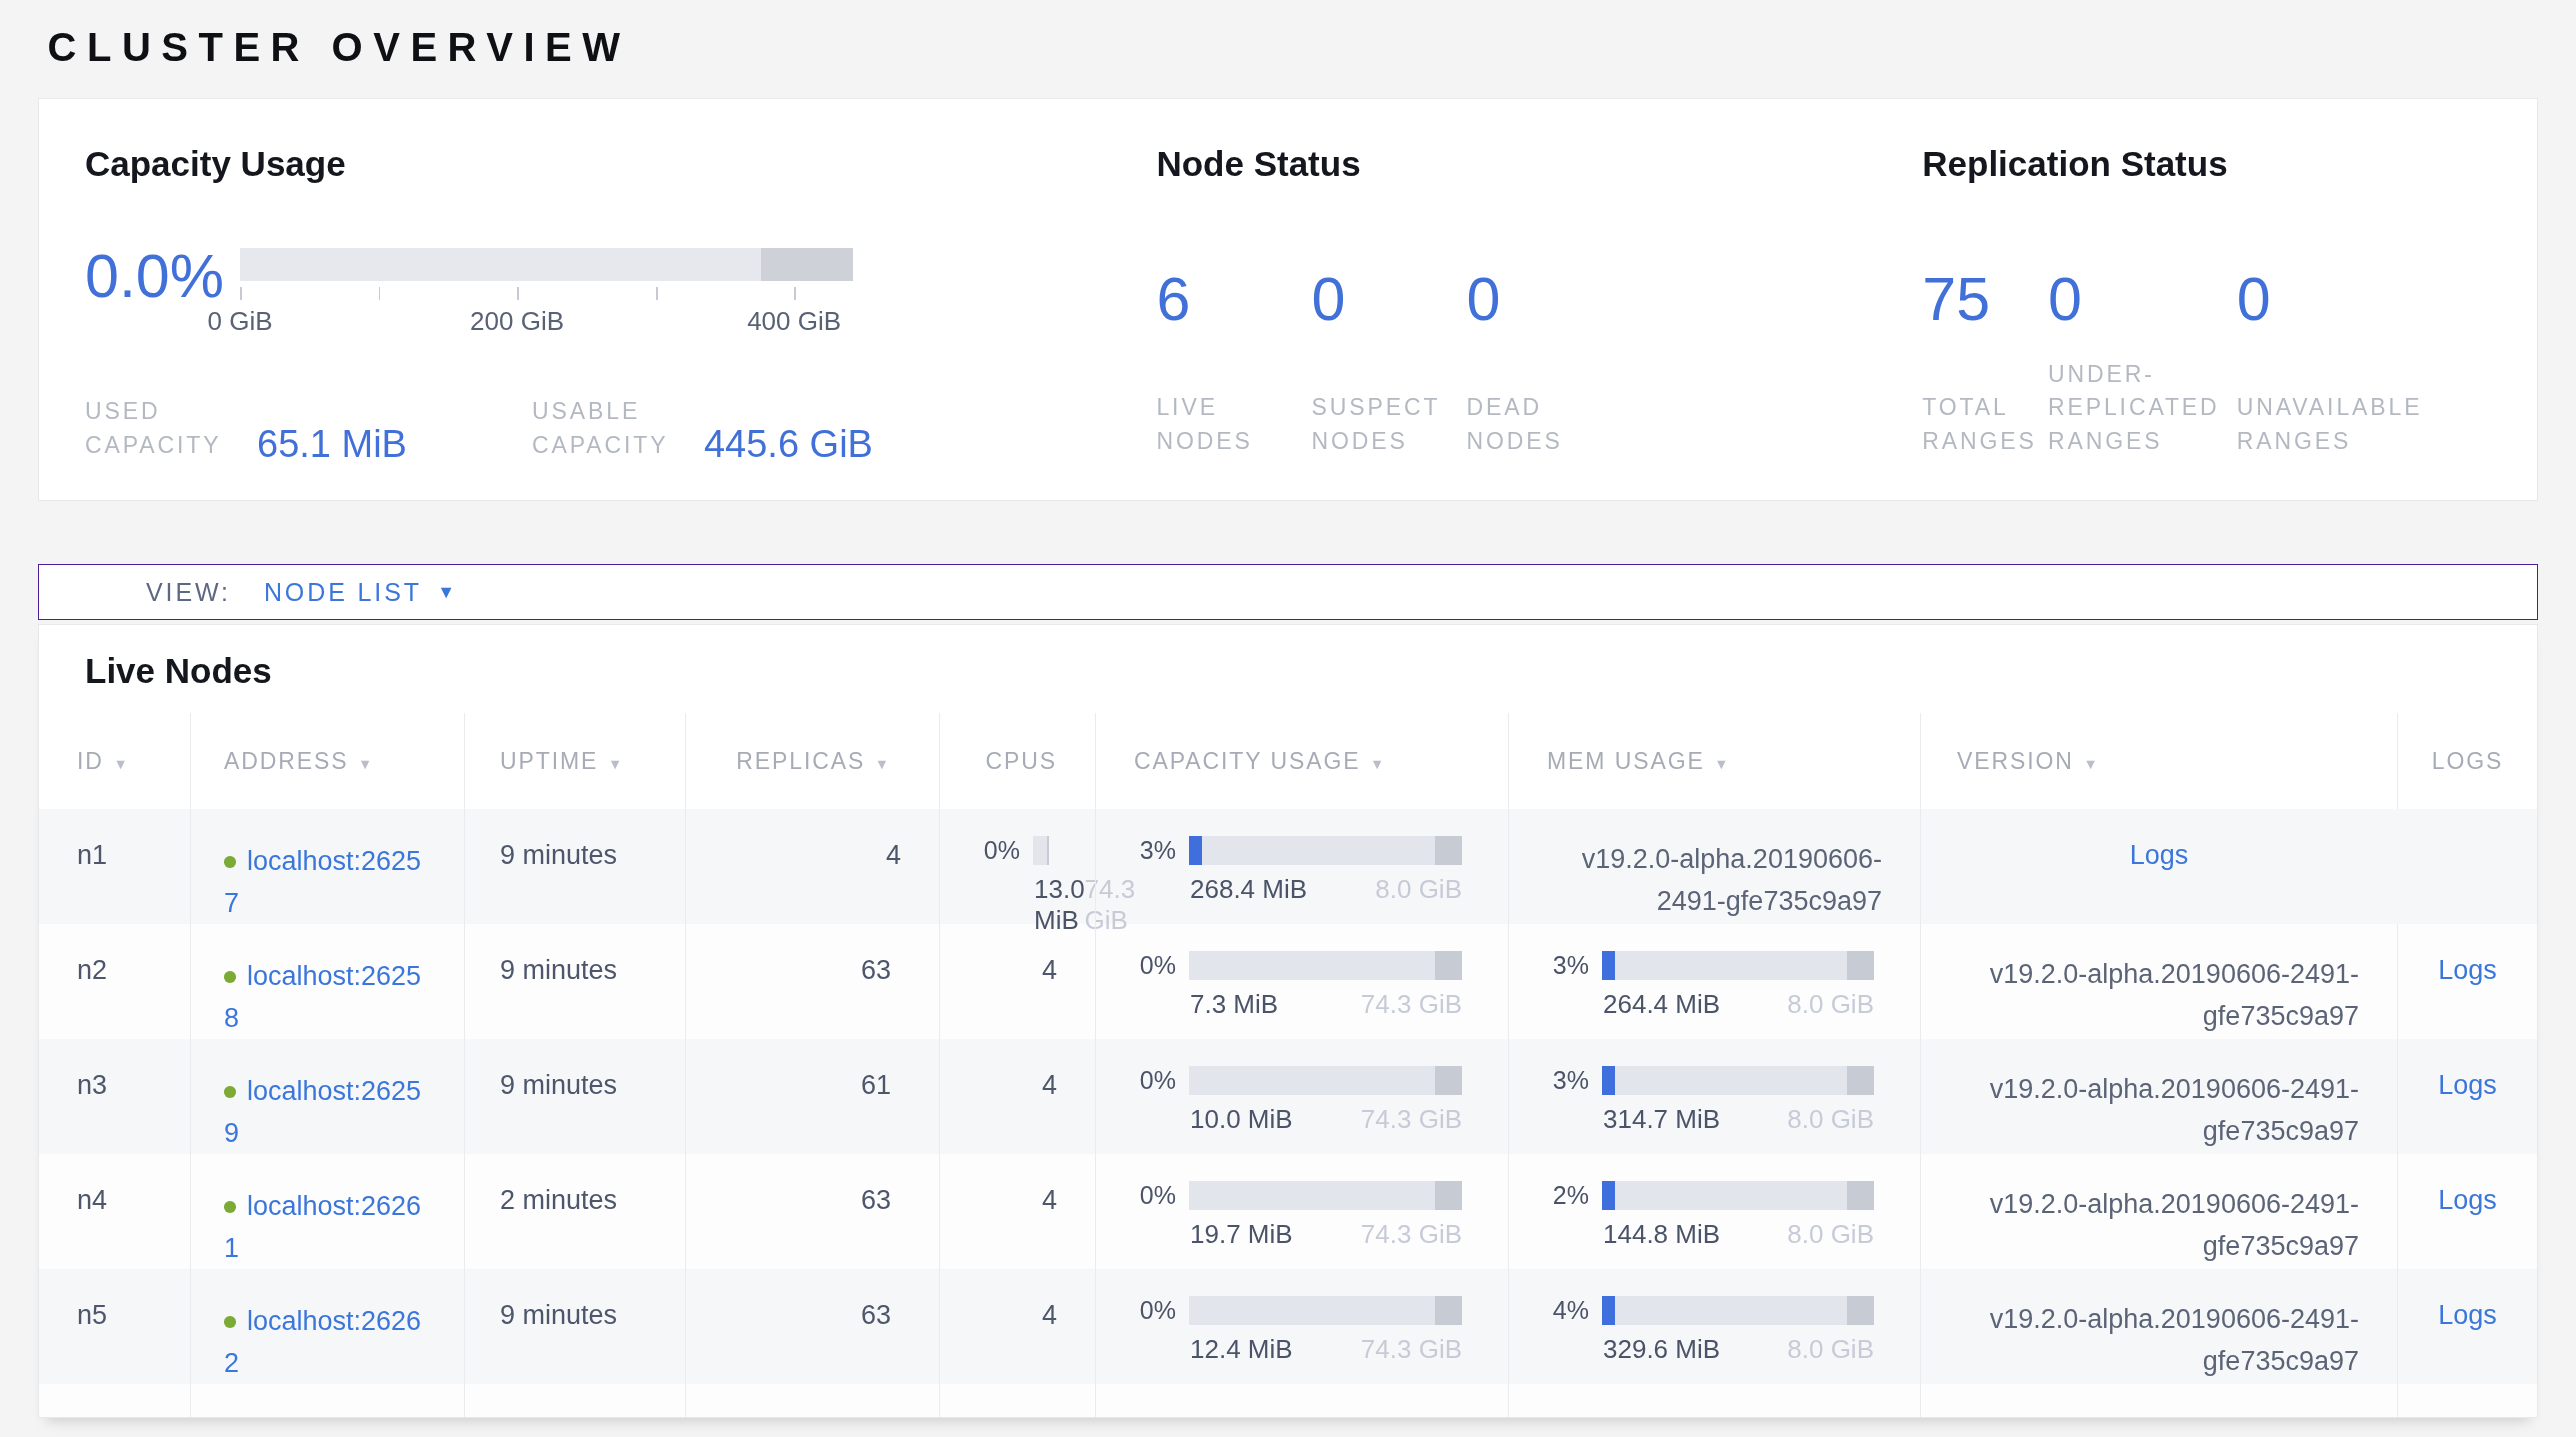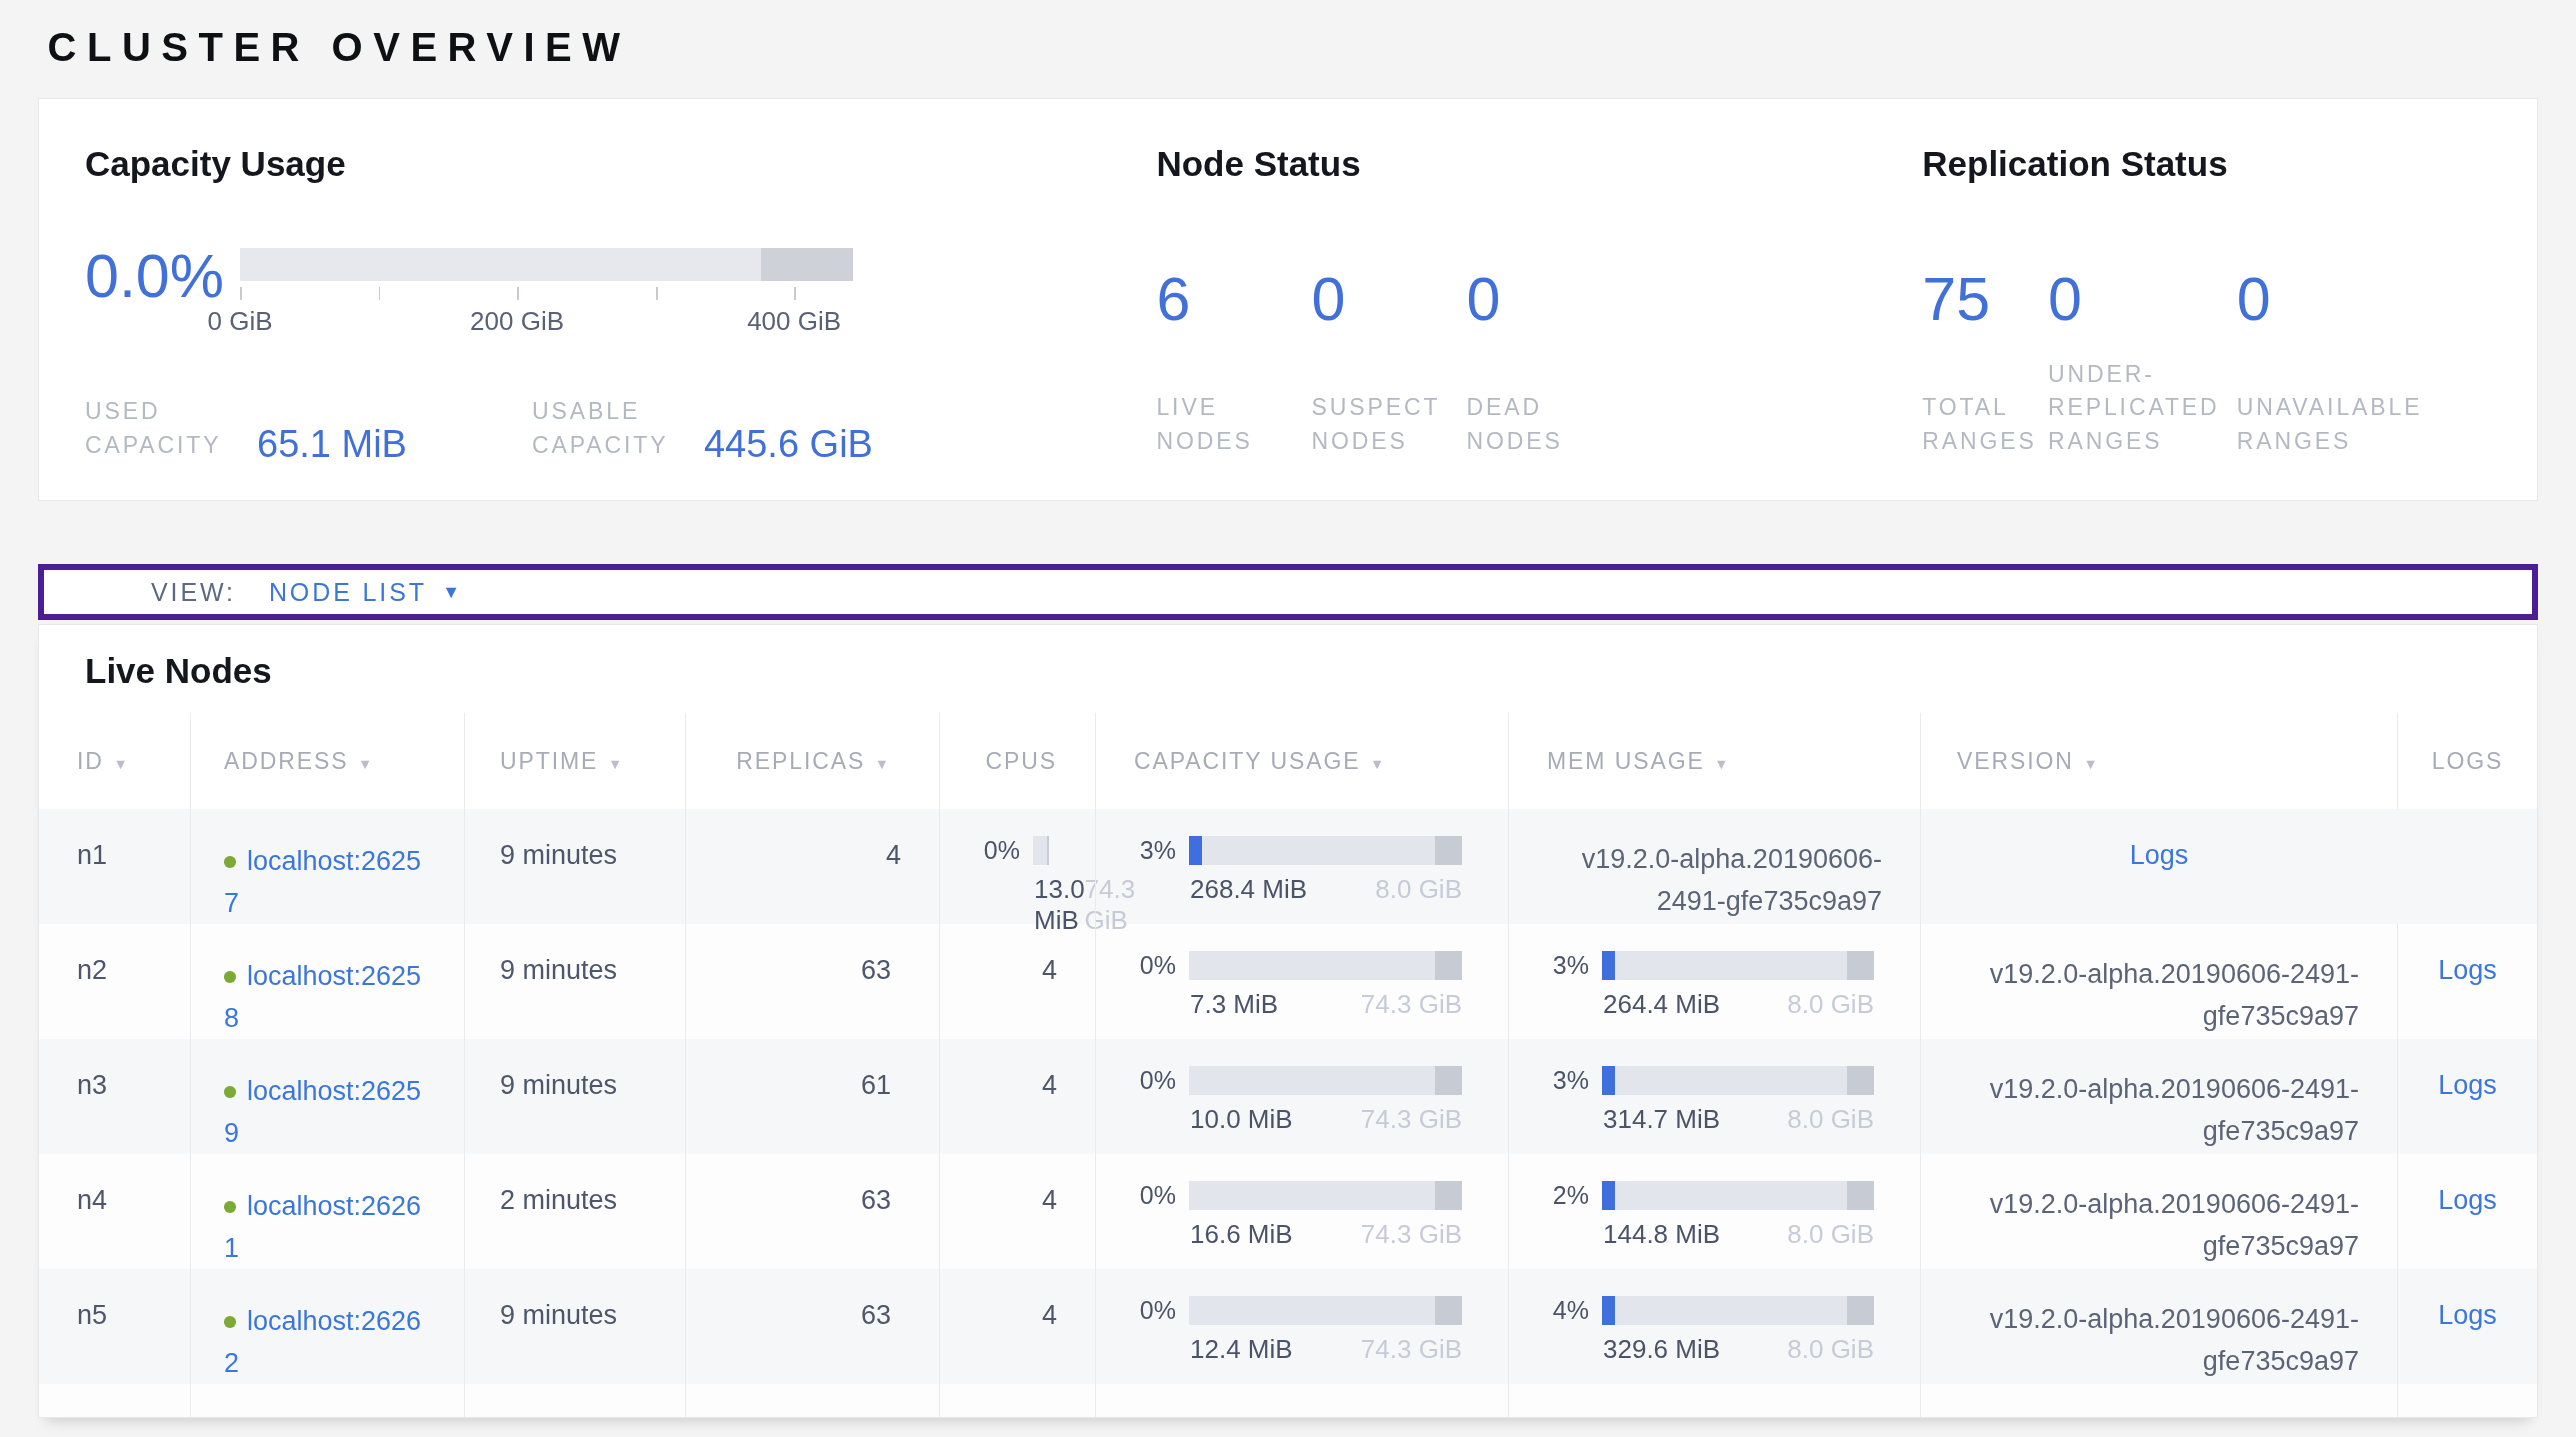--- a/index.html
+++ b/index.html
@@ -62,21 +62,21 @@
   .panel-repl .stat.s1 { width:230px; }
   .stat-num { font-size:61px; line-height:61px; color:#4170d9; }
   .stat-label {
     margin-top:auto; font-size:23px; letter-spacing:2.9px;
     color:#b3b8c1; line-height:1.45;
   }
 
   
   .view-bar {
     margin-top:63px; height:56px;
-    background:#ffffff; border:6px solid #4c1d95;
+    background:#ffffff; border:1px solid #4c1d95;
     display:flex; align-items:center; padding-left:107px;
   }
   .view-label { font-size:25px; letter-spacing:2.9px; color:#5d6983; }
   .view-select { display:flex; align-items:center; margin-left:33px; cursor:pointer; }
   .view-select .sel { font-size:25px; letter-spacing:2.9px; color:#3b76da; }
   .view-select .caret { font-size:18px; color:#3b76da; margin-left:15.3px; padding-top:1.9px; }
 
   
   .table-card {
     margin-top:3.8px; height:794px; overflow:hidden;
@@ -368,21 +368,21 @@
         <div class="td c-cpu">4</div>
         <div class="td c-cap">
           <div class="barline">
               <span class="bpct">0%</span>
             <div class="track">
                 <div class="resv"></div>
                 <div class="fill" style="width: 0%;"></div>
               </div>
             </div>
           <div class="bvals">
-              <span class="bused">16.6 MiB</span>
+              <span class="bused">19.7 MiB</span>
               <span class="btot">74.3 GiB</span>
             </div>
         </div>
         <div class="td c-mem">
           <div class="barline">
               <span class="bpct">2%</span>
             <div class="track">
                 <div class="resv"></div>
                 <div class="fill" style="width: 4.8%;"></div>
               </div>

